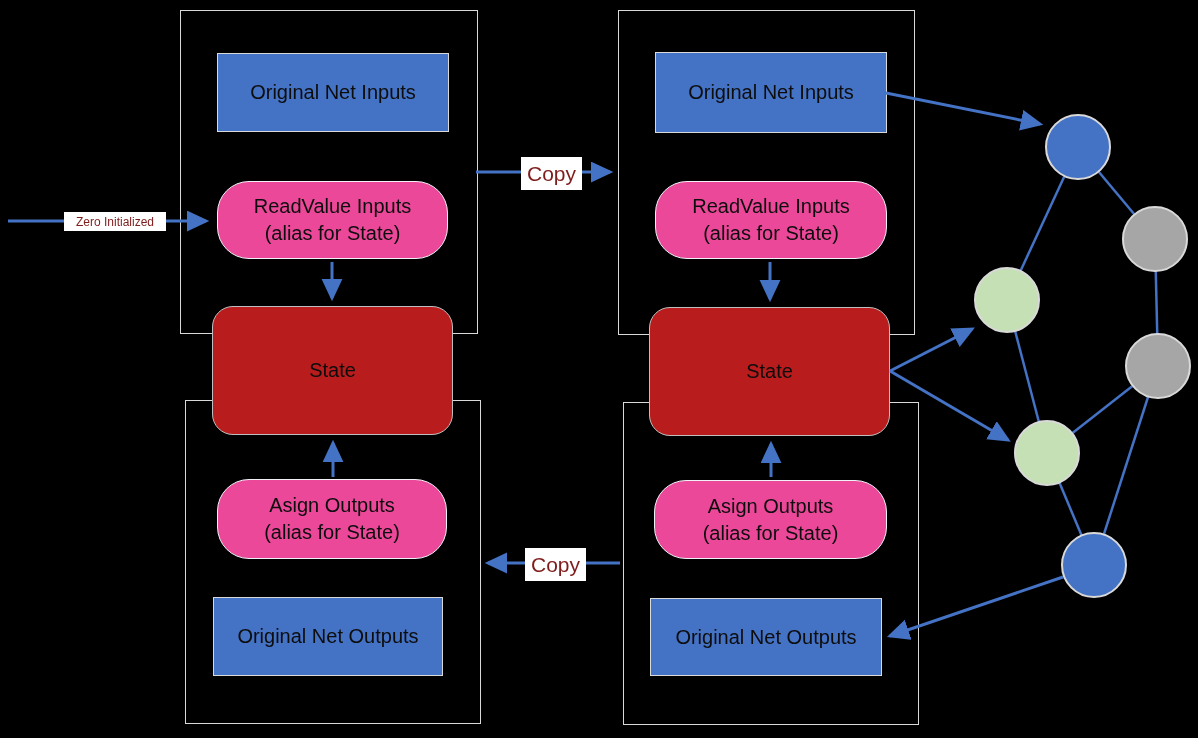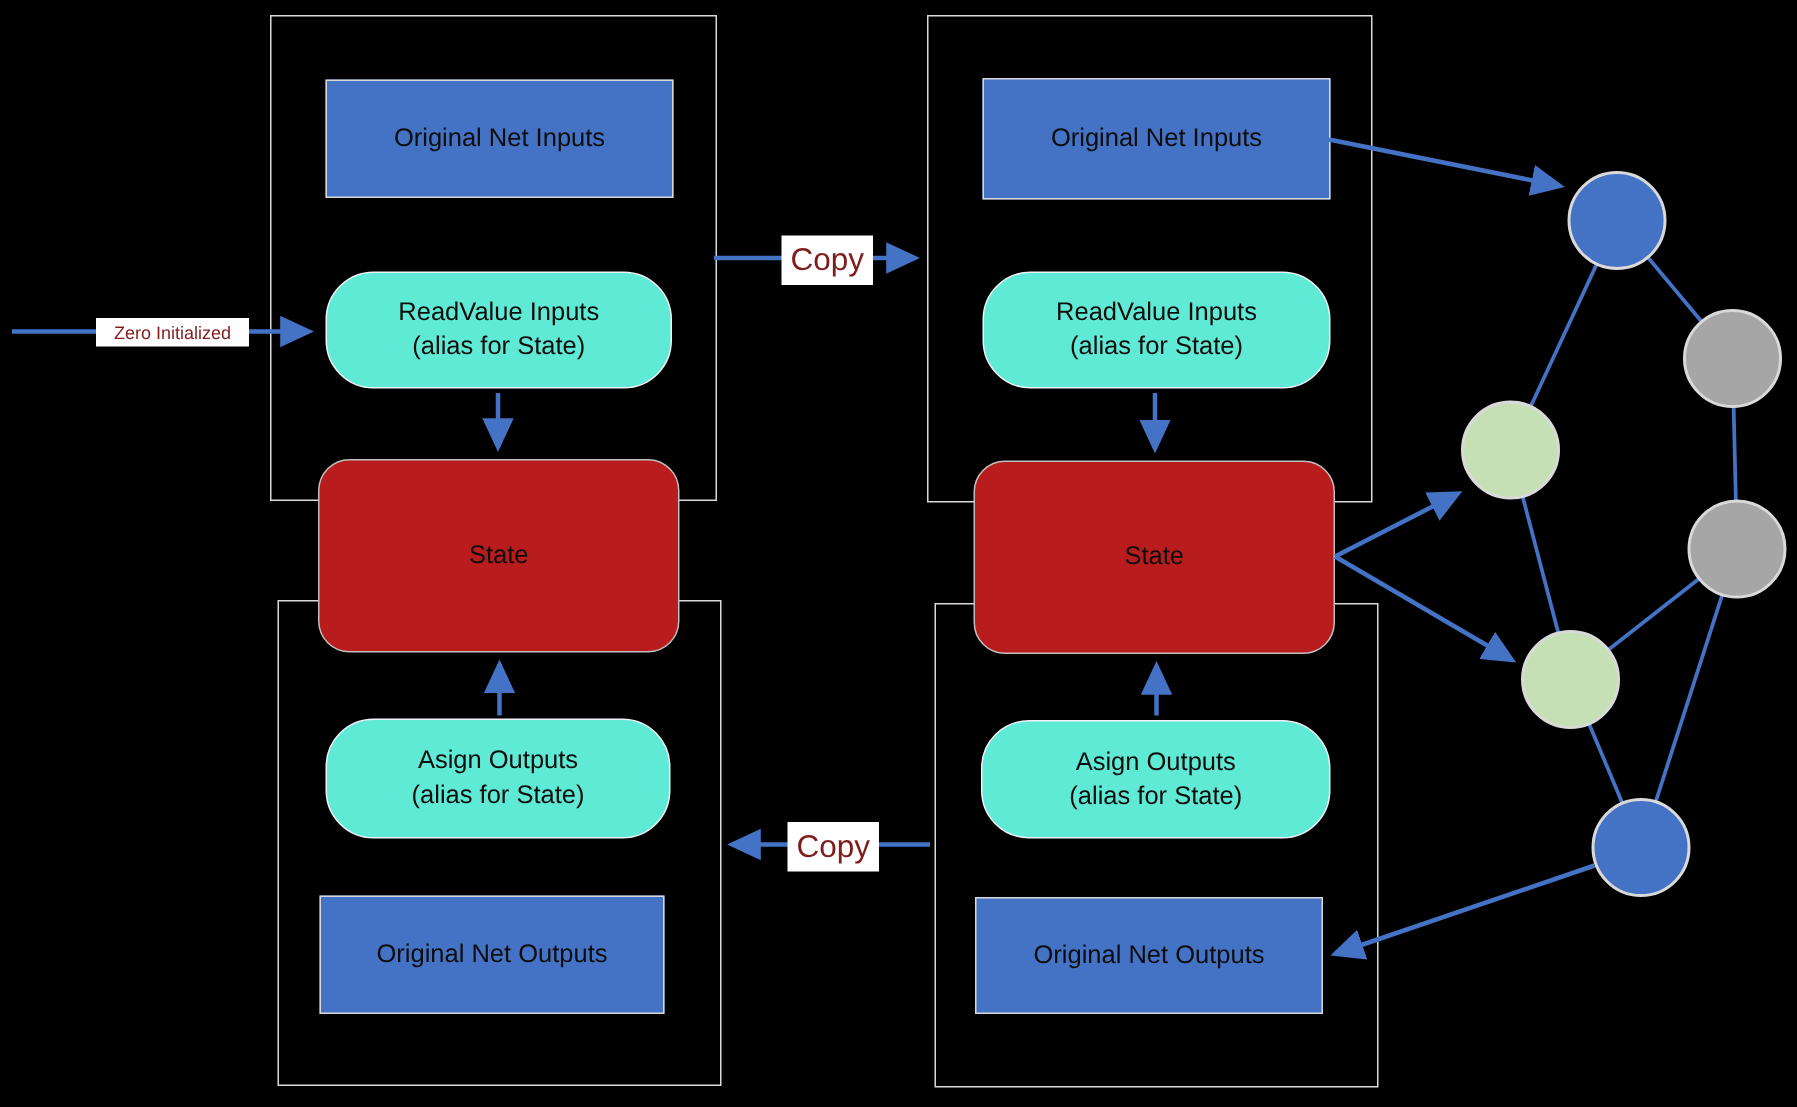--- a/index.html
+++ b/index.html
@@ -3,25 +3,25 @@
 <meta charset="utf-8">
 <style>
   html,body{margin:0;padding:0;background:#000;}
   .canvas{
     position:relative;width:1198px;height:738px;background:#000;overflow:hidden;
     font-family:"Liberation Sans",sans-serif;
   }
   .frame{position:absolute;border:1.5px solid #d9d9d9;background:transparent;}
   .box{
     position:absolute;display:flex;flex-direction:column;align-items:center;justify-content:center;
-    text-align:center;font-size:17px;color:#0d0d0d;line-height:1.35;border:1.5px solid #d9d9d9;
+    text-align:center;font-size:20px;color:#0d0d0d;line-height:1.35;border:1.5px solid #d9d9d9;
     box-sizing:border-box;
   }
   .box-blue{background:#4472C4;border-color:#d9d9d9;}
-  .box-lav{background:#5eead4;border-color:#f0f2f8;border-radius:32px;}
+  .box-lav{background:#ec4899;border-color:#f0f2f8;border-radius:32px;}
   .box-green{background:#b91c1c;border-color:#bfbfbf;border-radius:21px;}
   .flowlabel{
     position:absolute;background:#ffffff;color:#7f1d1d;z-index:30;
     display:flex;align-items:center;justify-content:center;
   }
   .copy-label{font-size:21px;padding:1px 5px;}
   .zero-label{font-size:12px;padding:1px 3px;}
   svg.overlay{position:absolute;left:0;top:0;z-index:20;pointer-events:none;}
 </style>
 </head>

